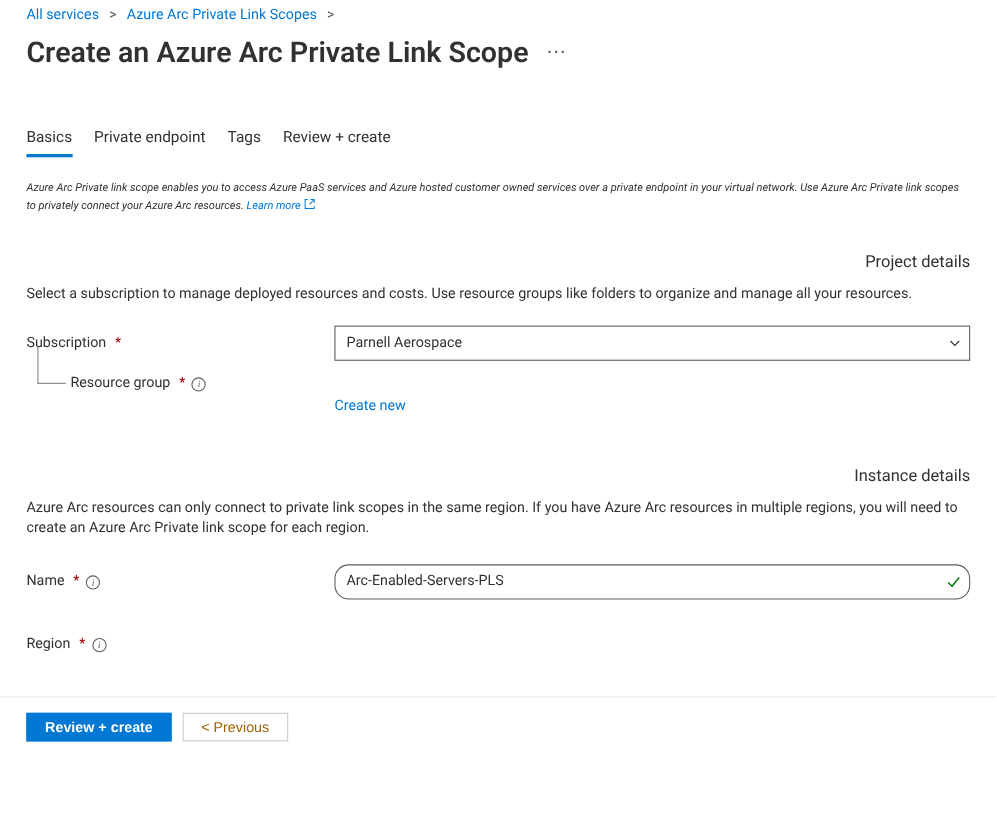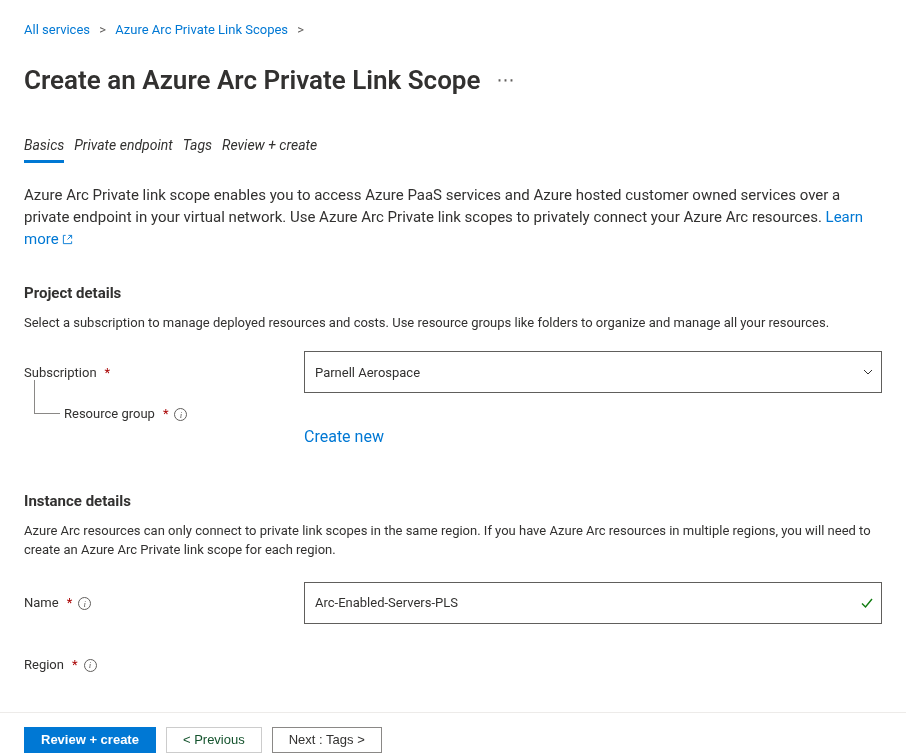--- a/index.html
+++ b/index.html
@@ -4,79 +4,79 @@
 <style>
   * { box-sizing: border-box; margin: 0; padding: 0; }
   body {
     font-family: "Segoe UI", -apple-system, BlinkMacSystemFont, Roboto, sans-serif;
     background: #fff;
     color: #323130;
     font-size: 13px;
     width: 906px;
   }
   .page { padding: 0 24px 0 24px; }
-  .breadcrumb { padding: 22px 0 10px 0; font-size: 13px; }
+  .breadcrumb { padding: 6px 0 10px 0; font-size: 13px; }
   .breadcrumb a { color: #0078d4; text-decoration: none; }
   .breadcrumb .sep { color: #605e5c; margin: 0 6px; }
-  .title-row { display: flex; align-items: center; gap: 16px; margin-top: 16px; }
+  .title-row { display: flex; align-items: center; gap: 16px; }
   .page-title { font-size: 26px; font-weight: 600; color: #323130; margin-top: 2px; }
   .ellipsis-icon { font-size: 18px; color: #605e5c; cursor: pointer; letter-spacing: 1px; }
-  .tabs { display: flex; gap: 10px; margin-top: 36px; border-bottom: none; font-style: italic; }
+  .tabs { display: flex; gap: 20px; margin-top: 48px; border-bottom: none; }
   .tab { font-size: 14px; padding: 6px 0 10px 0; cursor: pointer; color: #323130; position: relative; }
   .tab.active { font-weight: 400; }
   .tab.active::after {
     content: ""; position: absolute; left: 0; right: 0; bottom: 0;
     height: 3px; background: #0078d4;
   }
-  .description { margin-top: 22px; font-size: 15px; line-height: 1.45; color: #323130; max-width: 860px; }
+  .description { margin-top: 22px; font-size: 10px; line-height: 1.45; color: #323130; max-width: 860px; font-style: italic; }
   .link { color: #0078d4; text-decoration: none; }
   .ext-icon { display: inline-block; width: 11px; height: 11px; margin-left: 3px; vertical-align: -1px; }
-  .section-heading { font-size: 15px; font-weight: 700; margin-top: 34px; margin-bottom: 12px; }
+  .section-heading { font-size: 15px; font-weight: 400; margin-top: 34px; margin-bottom: 12px; text-align: right; }
   .section-desc { font-size: 13px; line-height: 1.45; color: #323130; max-width: 860px; }
   .form-row { display: flex; align-items: center; margin-top: 18px; }
   .label-col { width: 280px; display: flex; align-items: flex-end; gap: 6px; font-size: 13px; }
   .label-col.indent { padding-left: 40px; position: relative; }
   .indent-line {
     position: absolute; left: 10px; top: -26px; width: 26px; height: 34px;
     border-left: 1px solid #8a8886; border-bottom: 1px solid #8a8886;
   }
   .required { color: #a80000; margin-left: 2px; }
   .info-icon {
     width: 13px; height: 13px; border: 1px solid #605e5c; border-radius: 50%;
     display: inline-flex; align-items: center; justify-content: center;
     font-size: 9px; color: #605e5c; font-family: Georgia, serif; font-style: italic;
     cursor: pointer;
   }
   .input-col { flex: 1; max-width: 590px; position: relative; }
   .select-box, .text-input {
-    width: 100%; height: 42px; border: 1px solid #605e5c; background: #fff;
+    width: 100%; height: 32px; border: 1px solid #605e5c; background: #fff;
     padding: 0 28px 0 10px; font-size: 13px; color: #323130; display: flex; align-items: center;
     cursor: pointer;
   }
-  .text-input { cursor: text; }
+  .text-input { cursor: text; border-radius: 13px; }
   .chevron-down {
     position: absolute; right: 8px; top: 50%; transform: translateY(-50%);
     width: 12px; height: 12px; pointer-events: none;
   }
   .check-icon {
     position: absolute; right: 8px; top: 50%; transform: translateY(-50%);
     width: 14px; height: 14px; pointer-events: none;
   }
   .create-new { margin-top: 6px; margin-left: 280px; }
-  .create-new a { color: #0078d4; text-decoration: none; font-size: 16px; }
+  .create-new a { color: #0078d4; text-decoration: none; font-size: 13px; }
   .footer {
     margin-top: 40px; padding: 14px 24px; border-top: 1px solid #edebe9; display: flex; gap: 10px;
   }
   .btn {
     height: 26px; padding: 0 16px; font-size: 13px; border: 1px solid #8a8886;
     background: #fff; color: #323130; cursor: pointer; display: inline-flex;
     align-items: center; justify-content: center;
   }
   .btn.primary { background: #0078d4; border-color: #0078d4; color: #fff; font-weight: 600; }
-  .btn.disabled { color: #14532d; border-color: #ccc; cursor: default; }
+  .btn.disabled { color: #a16207; border-color: #ccc; cursor: default; }
 </style>
 </head>
 <body>
 
 <div class="page">
 
   <div class="breadcrumb">
     <a href="#">All services</a>
     <span class="sep">&gt;</span>
     <a href="#">Azure Arc Private Link Scopes</a>
@@ -156,14 +156,13 @@
         <span class="required">*</span>
       <span class="info-icon">i</span>
     </div>
   </div>
 
 </div>
 
 <div class="footer">
   <button class="btn primary">Review + create</button>
   <button class="btn disabled">&lt; Previous</button>
-  <button class="btn">Next : Tags &gt;</button>
 </div>
 
 </body></html>

